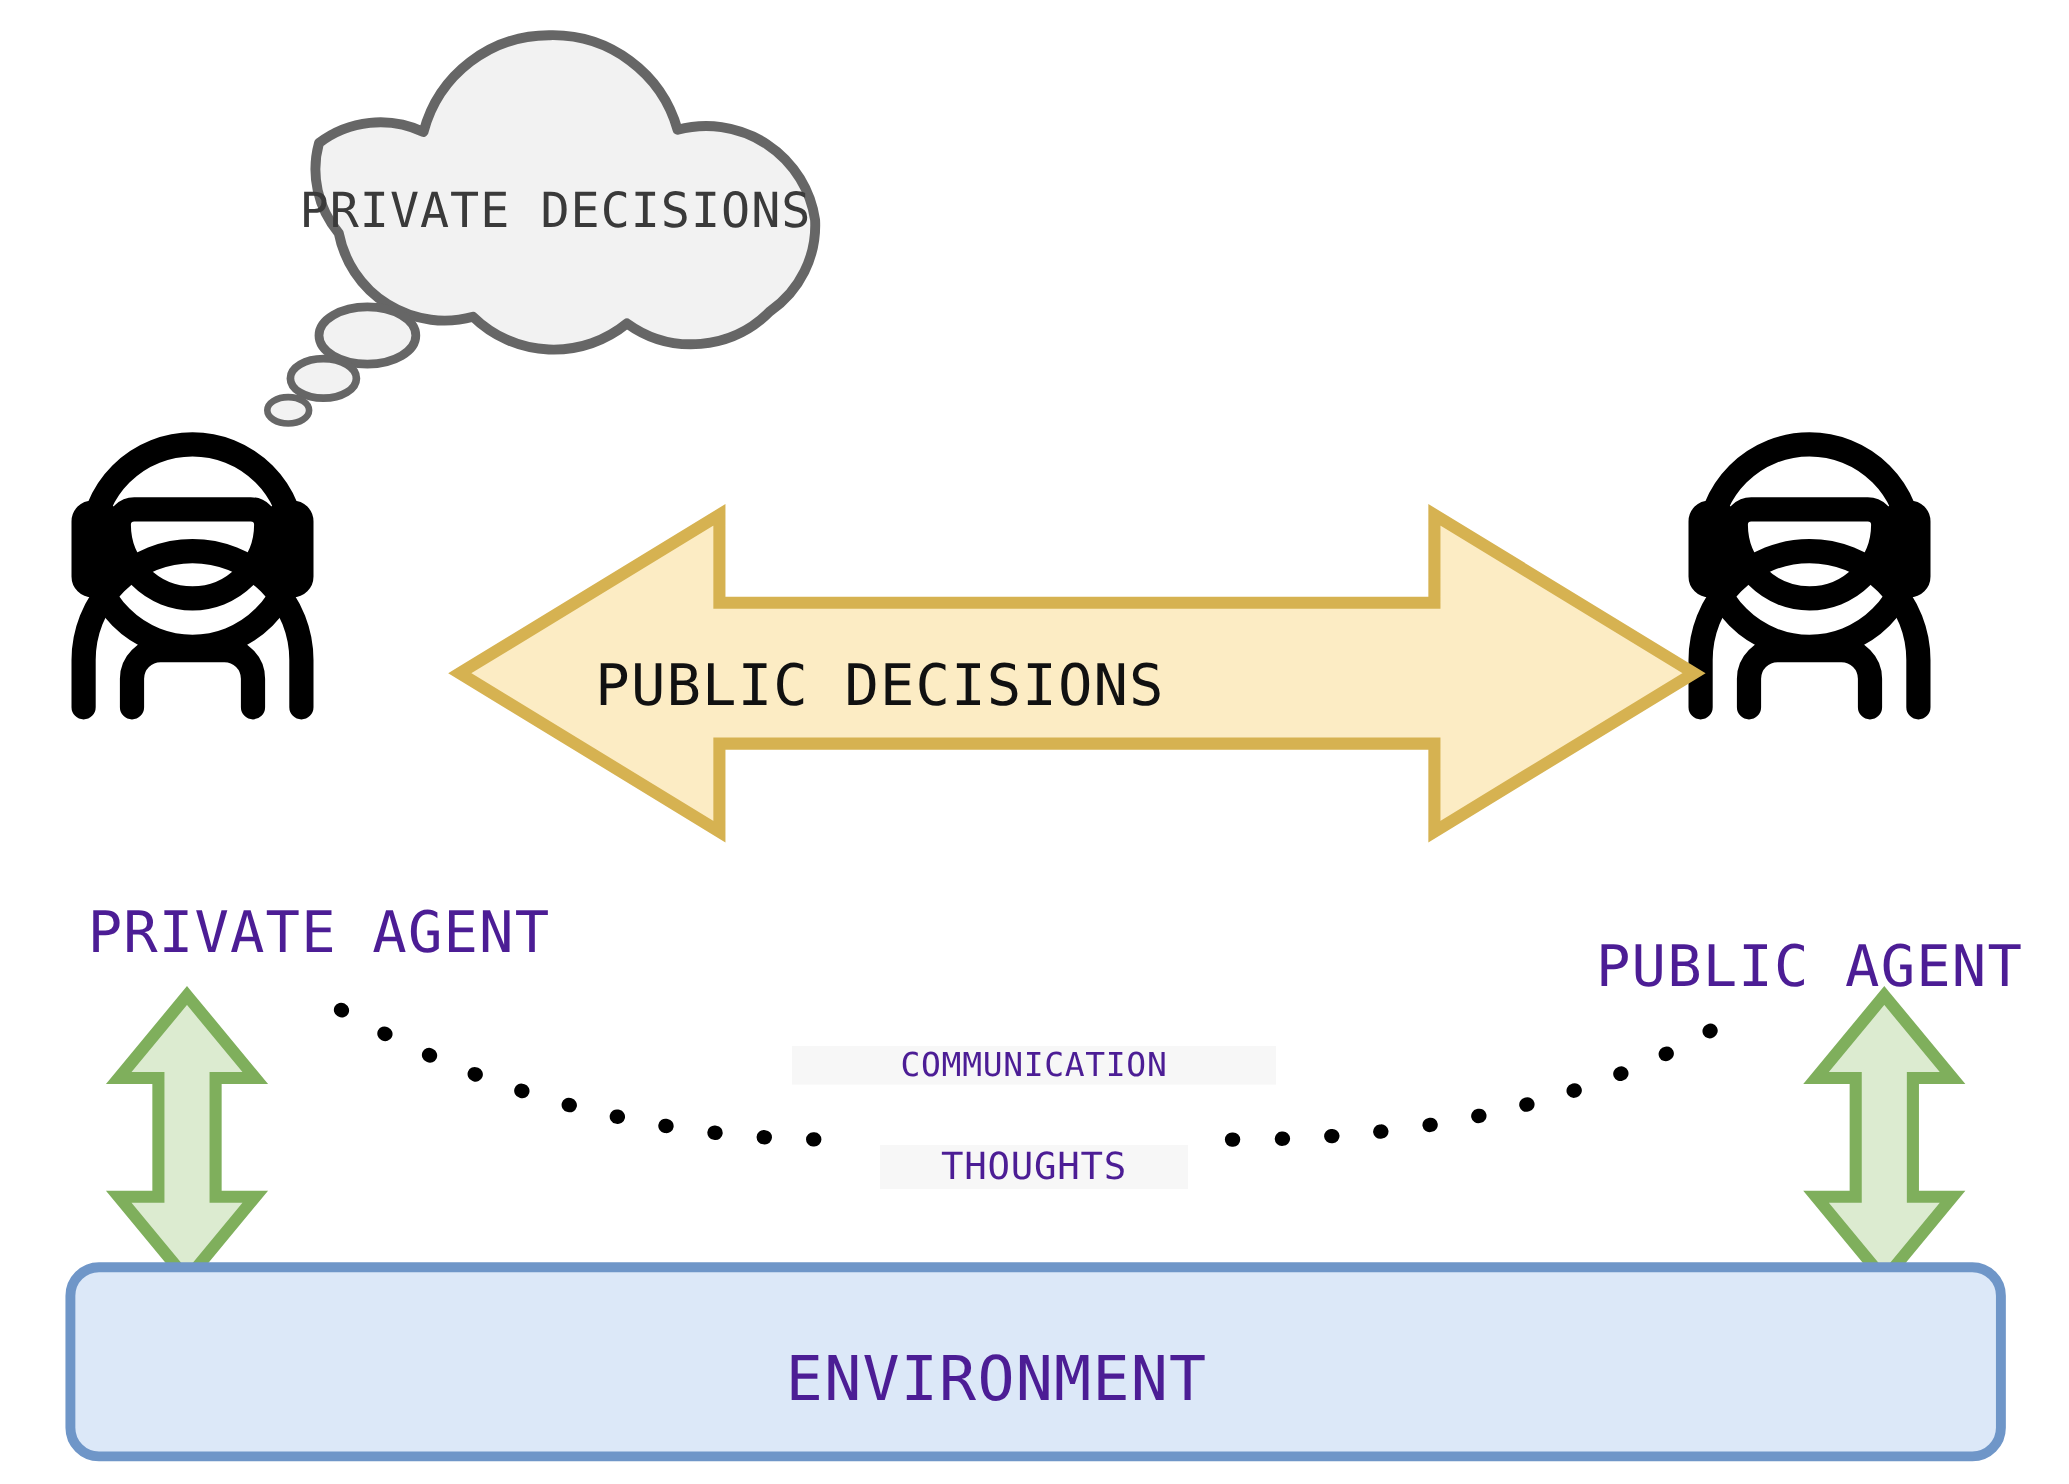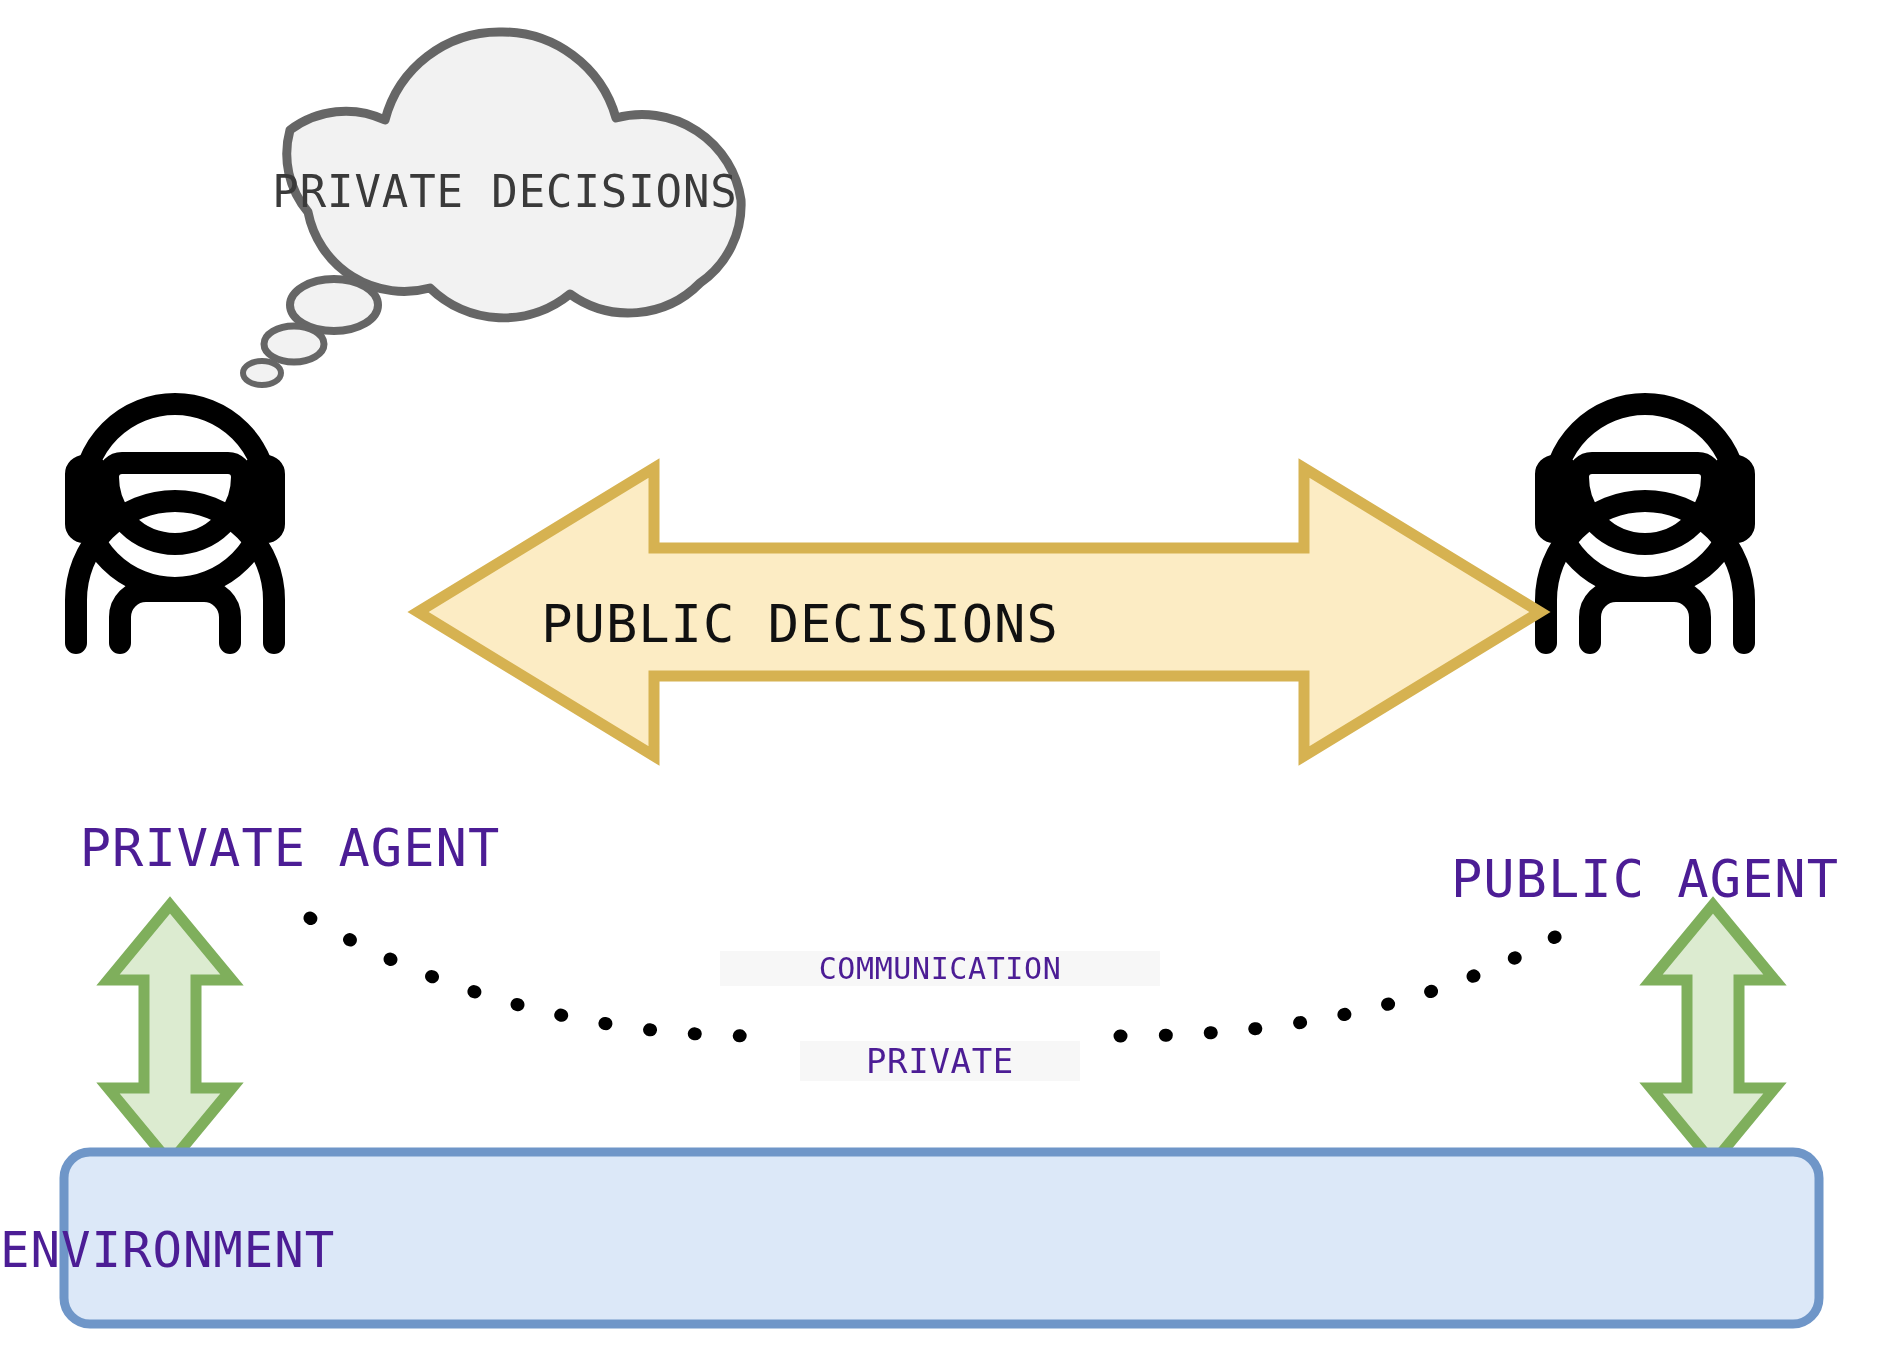--- a/index.html
+++ b/index.html
@@ -69,21 +69,22 @@
   .txt-channel {
     left: 800px; top: 1041px;
     width: 280px;
     text-align: center;
     font-size: 34px;
     background: #f7f7f7;
   }
   .txt-environment {
     left: 0px; top: 1222px;
     width: 1812px;
-    font-size: 49px;
+    text-align: center;
+    font-size: 56px;
   }
 </style>
 </head>
 <body>
 
 <div id="stage">
 
   <svg class="svg-layer" viewBox="0 0 1881 1349" xmlns="http://www.w3.org/2000/svg">
 
     <g>
@@ -184,17 +185,17 @@
   <div class="txt txt-thoughts">PRIVATE DECISIONS</div>
 
   <div class="txt txt-decisions">PUBLIC DECISIONS</div>
 
   <div class="txt txt-private-agent">PRIVATE AGENT</div>
 
   <div class="txt txt-public-agent">PUBLIC AGENT</div>
 
   <div class="txt txt-comm">COMMUNICATION</div>
 
-  <div class="txt txt-channel">PRIVATE</div>
+  <div class="txt txt-channel">THOUGHTS</div>
 
   <div class="txt txt-environment">ENVIRONMENT</div>
 
 </div>
 
 </body></html>

